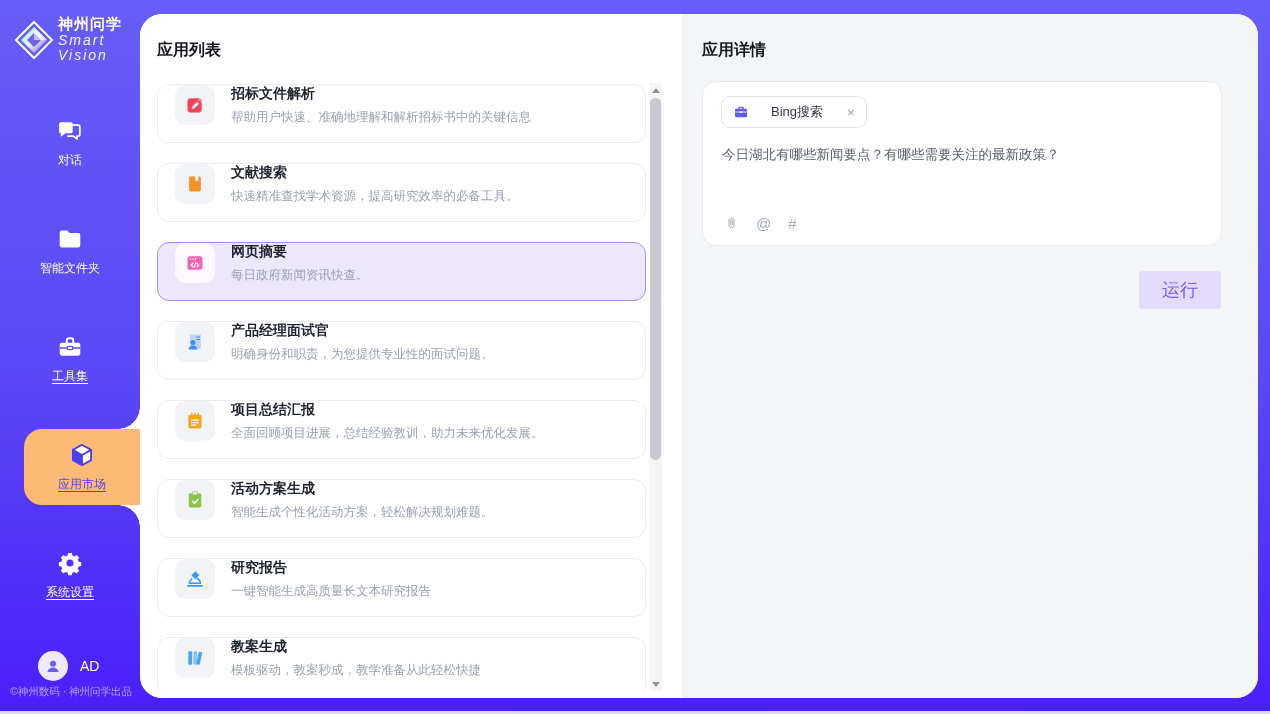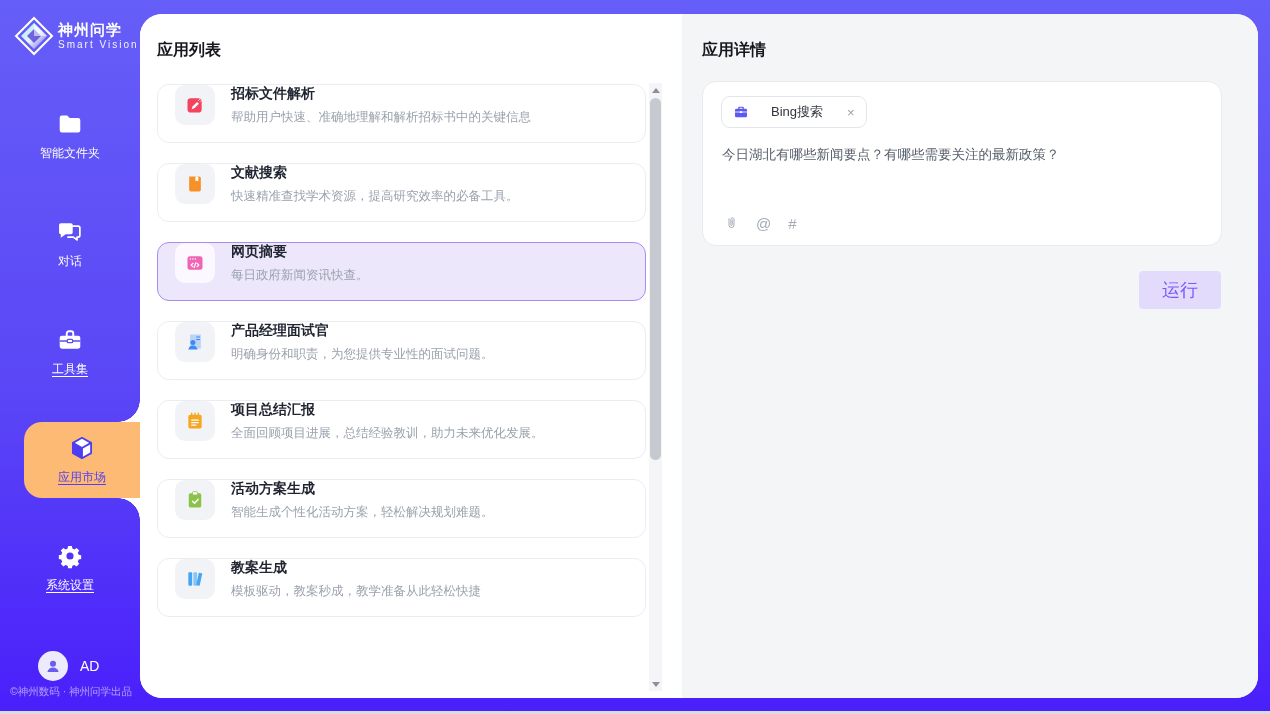--- a/index.html
+++ b/index.html
@@ -9,21 +9,21 @@
     background:linear-gradient(180deg,#665ef8 0%,#5a46f6 55%,#4a1ffb 100%);
     position:relative;
   }
   .bottom-edge { position:absolute; left:0; right:0; bottom:0; height:3px; background:#d9dde3; }
 
   
   .sidebar { position:absolute; left:0; top:0; width:140px; height:711px; display:flex; flex-direction:column; align-items:center; z-index:2; }
   .logo-row { display:flex; align-items:center; gap:4px; margin-top:16px; align-self:flex-start; margin-left:14px; }
   .logo-text { color:#fff; line-height:1.1; }
   .logo-text .cn { font-size:15px; font-weight:bold; letter-spacing:1px; }
-  .logo-text .en { font-size:10px; letter-spacing:2px; opacity:.92; }
+  .logo-text .en { font-size:14px; letter-spacing:2px; opacity:.92;font-style:italic; }
   .nav { width:100%; margin-top:42px; display:flex; flex-direction:column; }
   .nav-item { position:relative; width:100%; height:76px; margin-bottom:32px; display:flex; flex-direction:column; align-items:center; justify-content:center; color:#fff; cursor:pointer; }
   .nav-item .nav-label { font-size:12px; margin-top:8px; }
   .nav-item.u .nav-label { text-decoration:underline; text-underline-offset:3px; }
   .nav-item.active { width:116px; margin-left:24px; background:#fdba74; border-radius:18px 0 0 18px; color:#5440f2; }
   .nav-item.active::before { content:""; position:absolute; top:-22px; right:0; width:22px; height:22px;
     background:radial-gradient(circle at 0 0, transparent 21.5px, #fff 22px); }
   .nav-item.active::after { content:""; position:absolute; bottom:-22px; right:0; width:22px; height:22px;
     background:radial-gradient(circle at 0 100%, transparent 21.5px, #fff 22px); }
   .user-row { margin-top:auto; display:flex; align-items:center; gap:12px; margin-bottom:4px; align-self:flex-start; margin-left:38px; }
@@ -90,33 +90,33 @@
     <div class="logo-text">
       <div class="cn">神州问学</div>
       <div class="en">Smart Vision</div>
     </div>
   </div>
 
   <nav class="nav">
     <div class="nav-item">
       <span>
         <svg width="26" height="26" viewBox="0 0 24 24">
-          <path d="M2.5 6.2a2 2 0 0 1 2-2h5l2.2 2.2h7.8a2 2 0 0 1 2 2v9.4a2 2 0 0 1-2 2h-15a2 2 0 0 1-2-2V6.2z" fill="#fff"></path>
-        </svg>
-      </span>
-      <span class="nav-label">智能文件夹</span>
-    </div>
-    <div class="nav-item">
-      <span>
-        <svg width="26" height="26" viewBox="0 0 24 24">
           <path d="M9.5 6.5h10a1.6 1.6 0 0 1 1.6 1.6v7a1.6 1.6 0 0 1-1.6 1.6h-1v2.6l-3.4-2.6h-5.6" fill="none" stroke="#fff" stroke-width="1.6" stroke-linejoin="round"></path>
           <path d="M3.5 4h9.4A1.6 1.6 0 0 1 14.5 5.6v6.8A1.6 1.6 0 0 1 12.9 14H8l-4.5 3.2V14h0A1.6 1.6 0 0 1 1.9 12.4V5.6A1.6 1.6 0 0 1 3.5 4z" fill="#fff"></path>
         </svg>
       </span>
       <span class="nav-label">对话</span>
+    </div>
+    <div class="nav-item">
+      <span>
+        <svg width="26" height="26" viewBox="0 0 24 24">
+          <path d="M2.5 6.2a2 2 0 0 1 2-2h5l2.2 2.2h7.8a2 2 0 0 1 2 2v9.4a2 2 0 0 1-2 2h-15a2 2 0 0 1-2-2V6.2z" fill="#fff"></path>
+        </svg>
+      </span>
+      <span class="nav-label">智能文件夹</span>
     </div>
     <div class="nav-item u">
       <span>
         <svg width="26" height="26" viewBox="0 0 24 24">
           <path d="M9 8.5V6a2 2 0 0 1 2-2h2a2 2 0 0 1 2 2v2.5" fill="none" stroke="#fff" stroke-width="1.8"></path>
           <rect x="2.5" y="8" width="19" height="12" rx="2" fill="#fff"></rect>
           <path d="M2.5 13h7m5 0h7" stroke="#5b4ff5" stroke-width="1.4"></path>
           <rect x="9.5" y="11.5" width="5" height="3" rx="1" fill="#fff" stroke="#5b4ff5" stroke-width="1.2"></rect>
         </svg>
       </span>
@@ -240,20 +240,33 @@
             <rect x="9" y="2" width="6" height="4" rx="1.2" fill="#fff" stroke="currentColor" stroke-width="1"></rect>
             <path d="M9 13.5l2.4 2.4 4.2-4.6" fill="none" stroke="#fff" stroke-width="1.8" stroke-linecap="round" stroke-linejoin="round"></path>
           </svg>
         </span>
         <span class="app-texts">
           <span class="app-name">活动方案生成</span>
           <span class="app-desc">智能生成个性化活动方案，轻松解决规划难题。</span>
         </span>
       </div>
 
+      <div class="app-card">
+        <span class="app-icon-box" style="color: rgb(43, 155, 244);">
+          <svg width="20" height="20" viewBox="0 0 24 24">
+            <path d="M12.5 2.8l4.6 4.6-4.8 4.8-4.6-4.6z" fill="currentColor"></path>
+            <path d="M8.6 11.6c-2.2 1.5-3.4 3.2-3.4 5.4h13.2c0-2.7-1.7-4.9-4.4-5.9" fill="none" stroke="currentColor" stroke-width="1.8"></path>
+            <path d="M3.5 20.2h17" stroke="currentColor" stroke-width="2" stroke-linecap="round"></path>
+          </svg>
+        </span>
+        <span class="app-texts">
+          <span class="app-name">研究报告</span>
+          <span class="app-desc">一键智能生成高质量长文本研究报告</span>
+        </span>
+      </div>
 
       <div class="app-card">
         <span class="app-icon-box" style="color: rgb(66, 165, 245);">
           <svg width="20" height="20" viewBox="0 0 24 24">
             <rect x="4" y="4" width="4.6" height="16" rx="1" fill="currentColor"></rect>
             <rect x="10" y="4" width="4.6" height="16" rx="1" fill="currentColor" opacity=".6"></rect>
             <rect x="15" y="4.6" width="4.2" height="15.4" rx="1" transform="rotate(12 17.1 12.3)" fill="currentColor"></rect>
           </svg>
         </span>
         <span class="app-texts">

